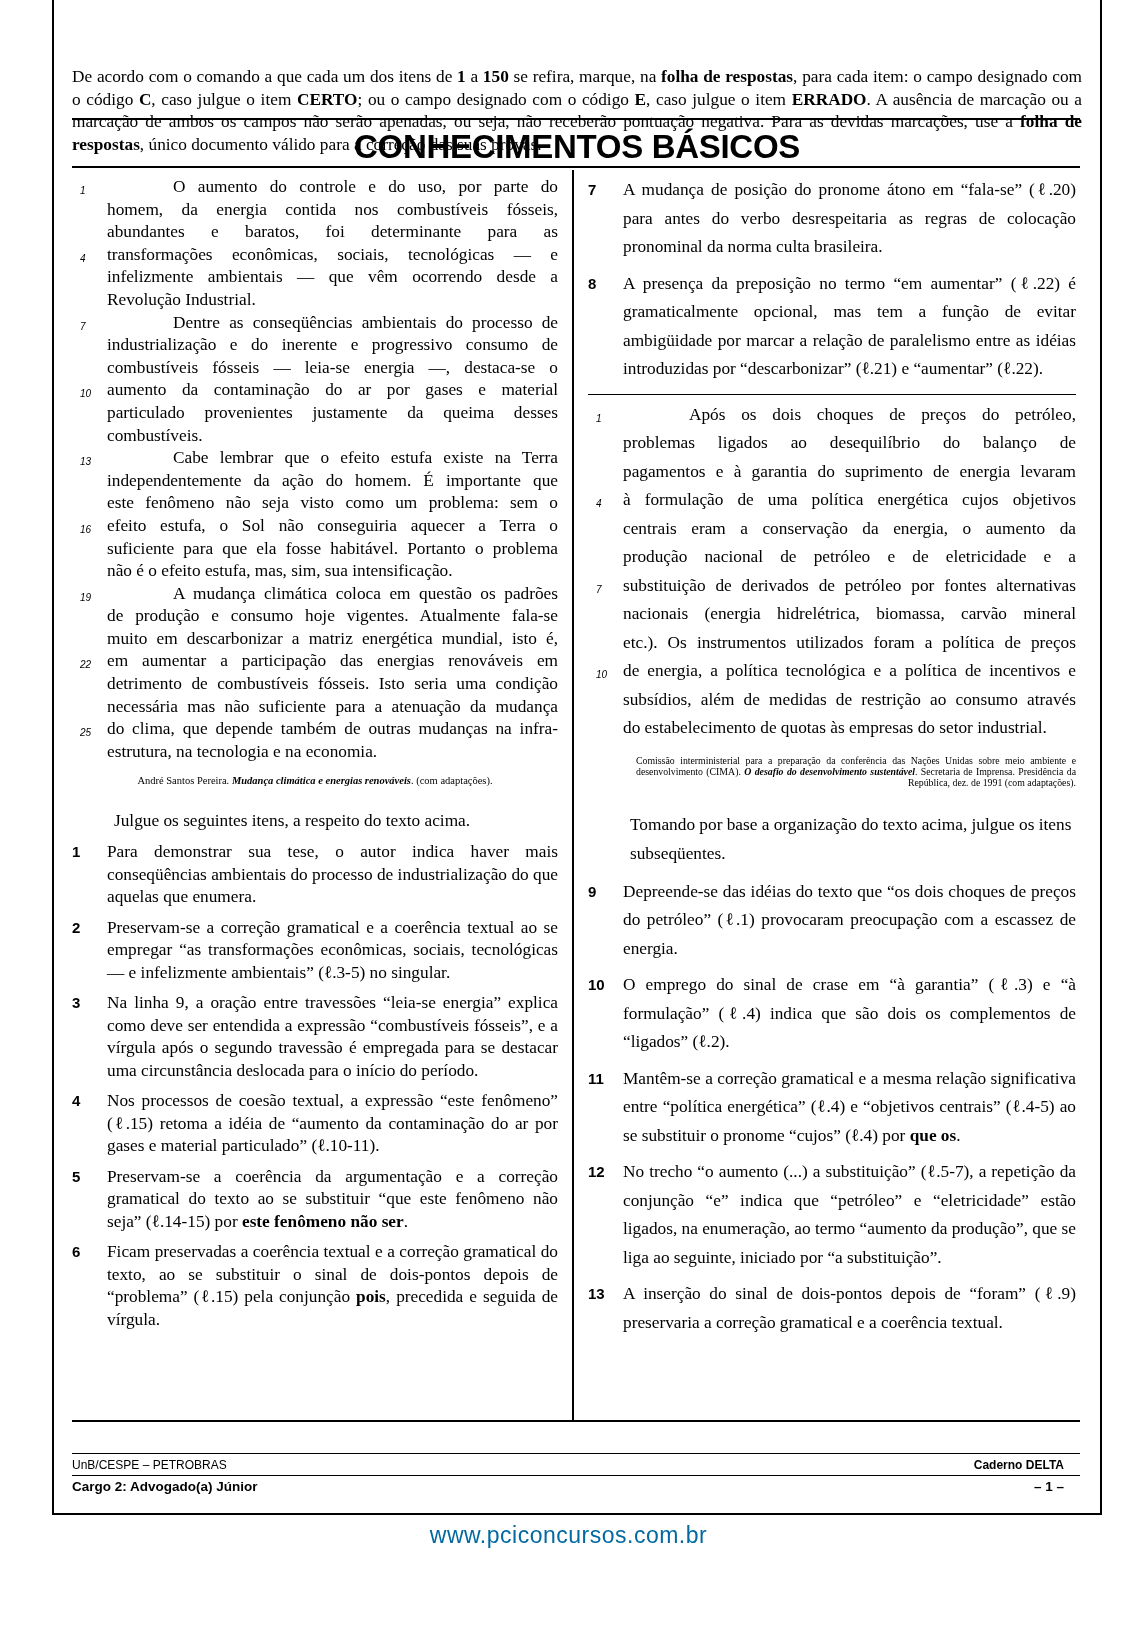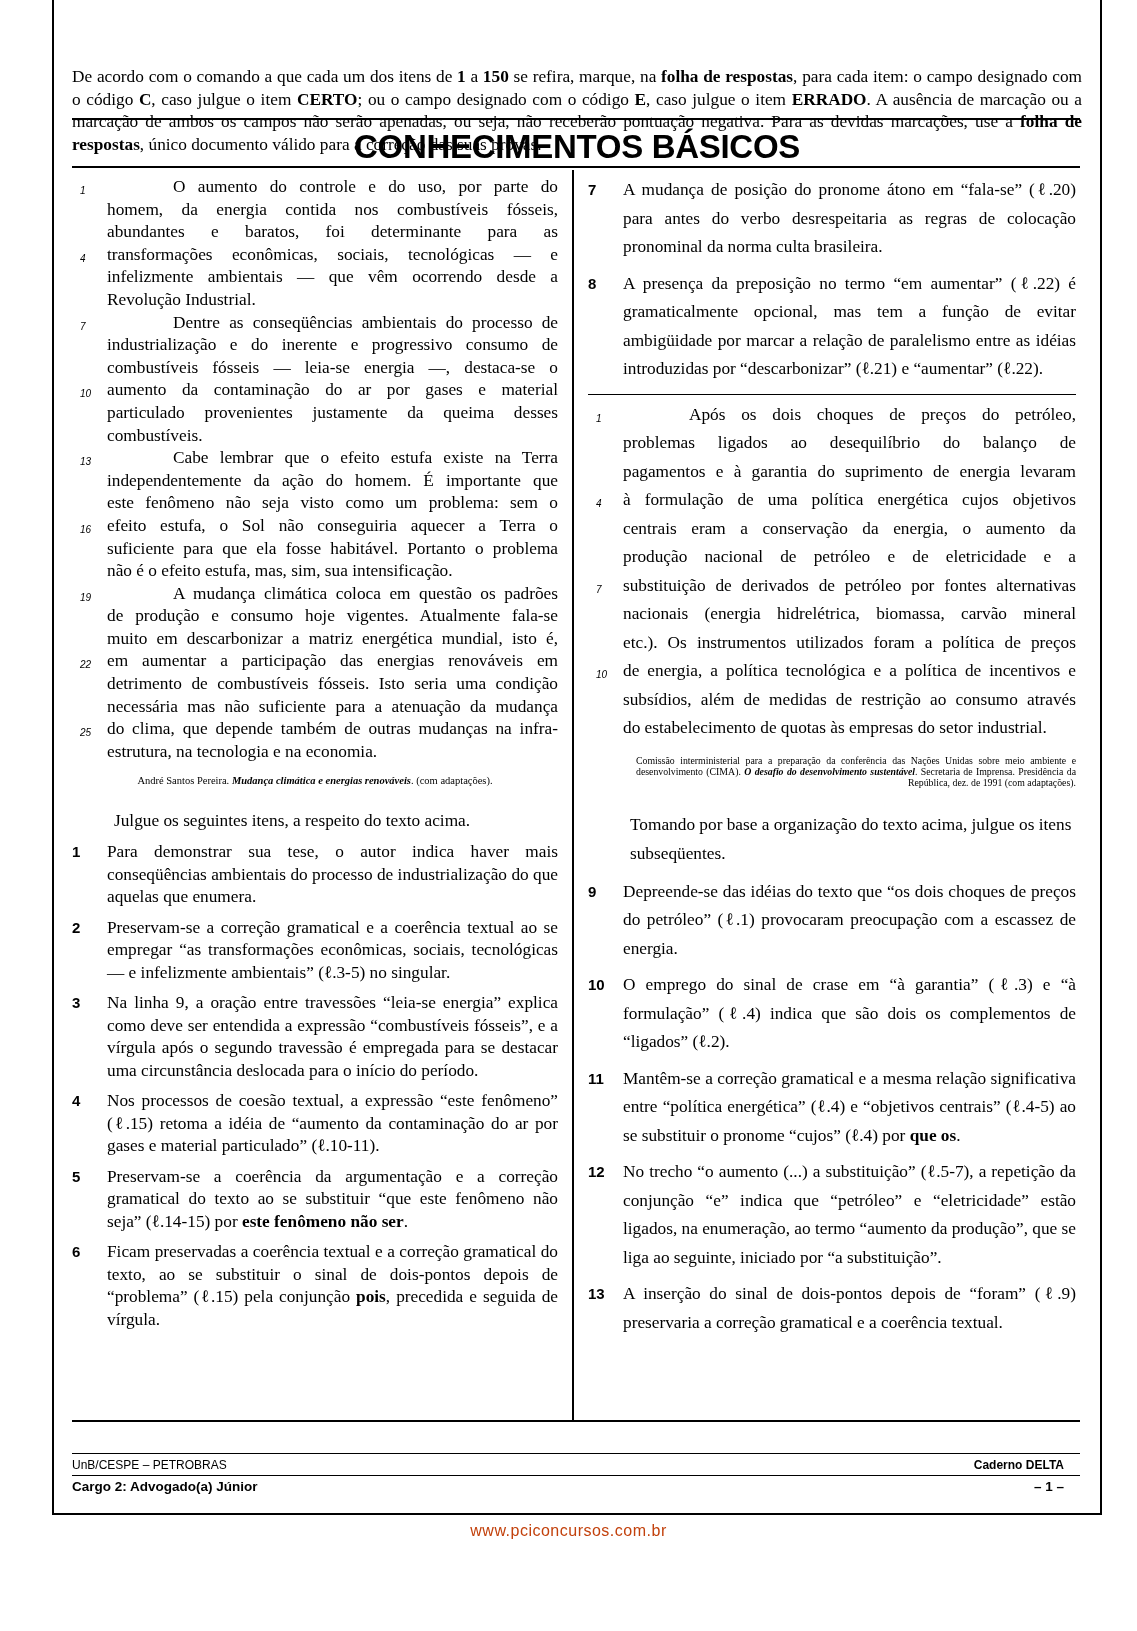--- a/index.html
+++ b/index.html
@@ -23,21 +23,21 @@
   .item { position: relative; padding-left: 35px; font-size: 17.3px; text-align: justify; }
   .inum { position: absolute; left: 0; top: 0; font-family: "Liberation Sans", sans-serif; font-weight: bold; font-size: 15px; }
   .col-left .item { line-height: 22.5px; margin-top: 8px; }
   .col-right .item { line-height: 28.5px; margin-top: 8px; }
   .col-right .passage { line-height: 28.5px; }
   .rsep { height: 1px; background: #000; margin: 10px 0 6px 0; }
   .footer-rule-thin { position: absolute; left: 18px; width: 1008px; height: 1px; background: #000; }
   .footer { position: absolute; left: 18px; width: 1008px; font-family: "Liberation Sans", sans-serif; font-size: 12px; }
   .footer .r { position: absolute; right: 16px; top: 0; font-weight: bold; }
   .footer.bold { font-weight: bold; font-size: 13.5px; }
-  .watermark-url { position: absolute; top: 1522px; left: 0; width: 1137px; text-align: center; font-family: "Liberation Sans", sans-serif; font-size: 16px; color: #c2410c; letter-spacing: 0.5px; }
+  .watermark-url { position: absolute; top: 1522px; left: 0; width: 1137px; text-align: center; font-family: "Liberation Sans", sans-serif; font-size: 23px; color: #0369a1; letter-spacing: 0.5px; }
 </style>
 </head>
 <body>
 
 <div class="page">
   <div class="intro" id="intro"><span>De acordo com o comando a que cada um dos itens de </span><b>1</b><span> a </span><b>150</b><span> se refira, marque, na </span><b>folha de respostas</b><span>, para cada item: o campo designado com o código </span><b>C</b><span>, caso julgue o item </span><b>CERTO</b><span>; ou o campo designado com o código </span><b>E</b><span>, caso julgue o item </span><b>ERRADO</b><span>. A ausência de marcação ou a marcação de ambos os campos não serão apenadas, ou seja, não receberão pontuação negativa. Para as devidas marcações, use a </span><b>folha de respostas</b><span>, único documento válido para a correção das suas provas.</span></div>
   <div class="rule-thick" style="top:118px;"></div>
   <div class="section-title">CONHECIMENTOS BÁSICOS</div>
   <div class="rule-thick" style="top:166px;"></div>
   <div class="col-divider"></div>

